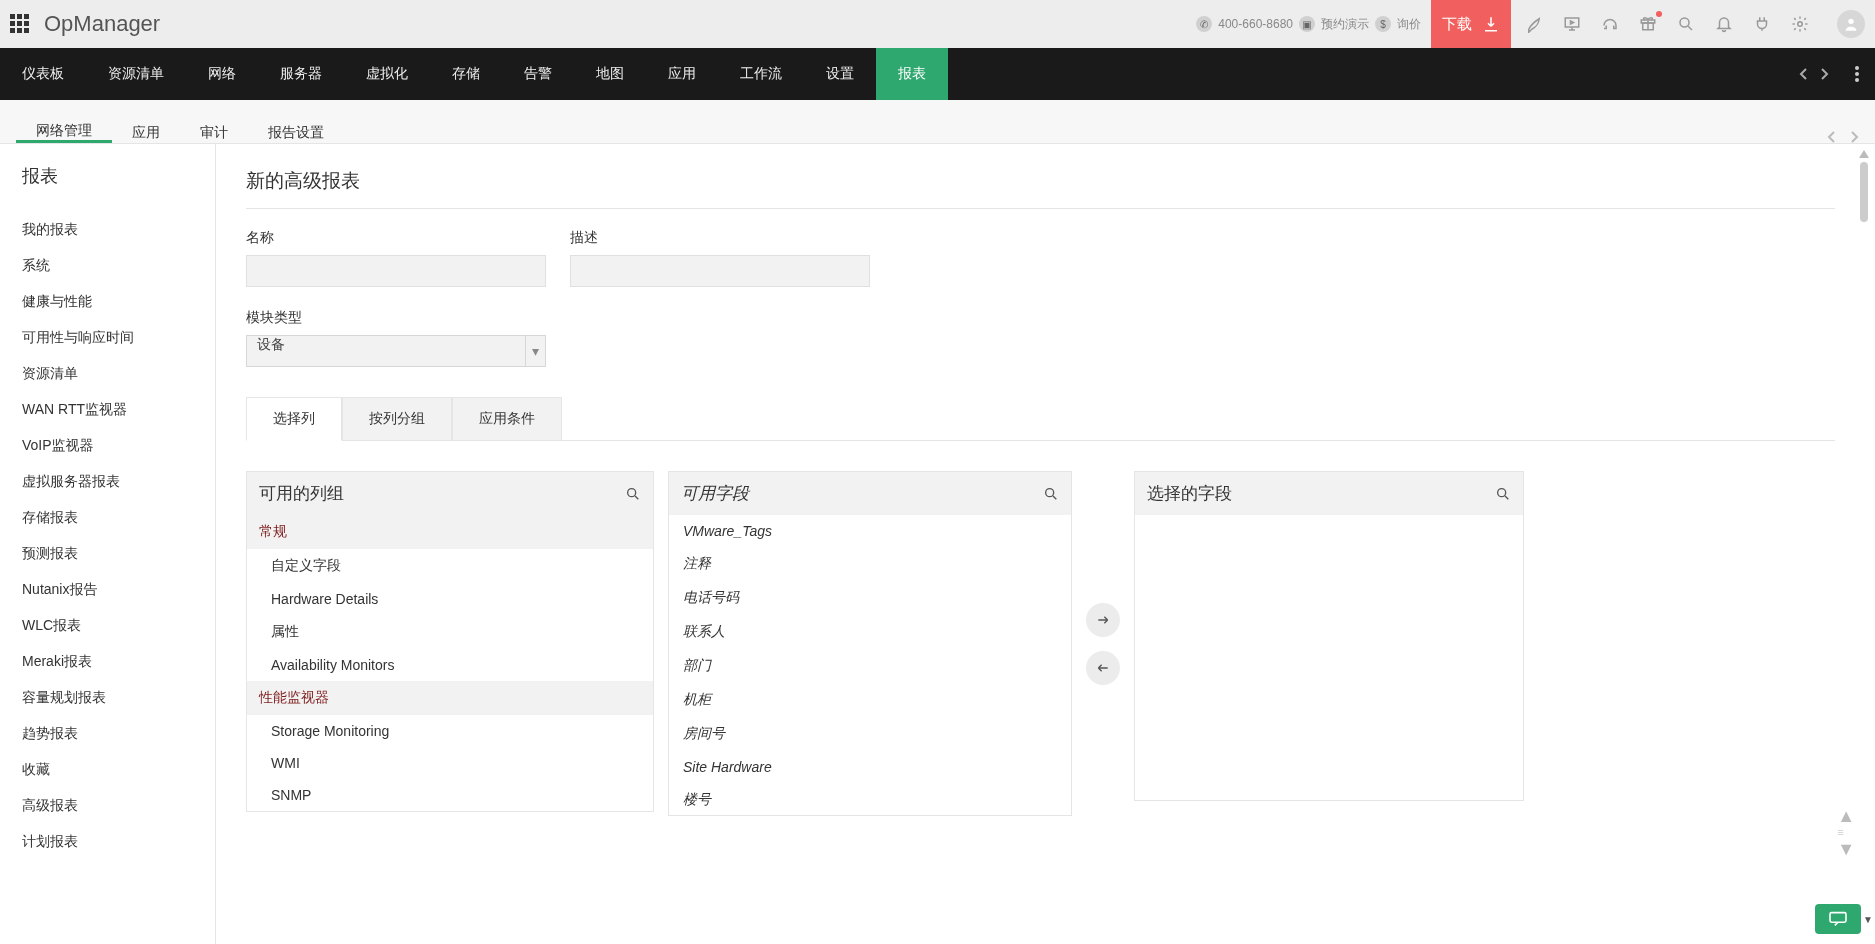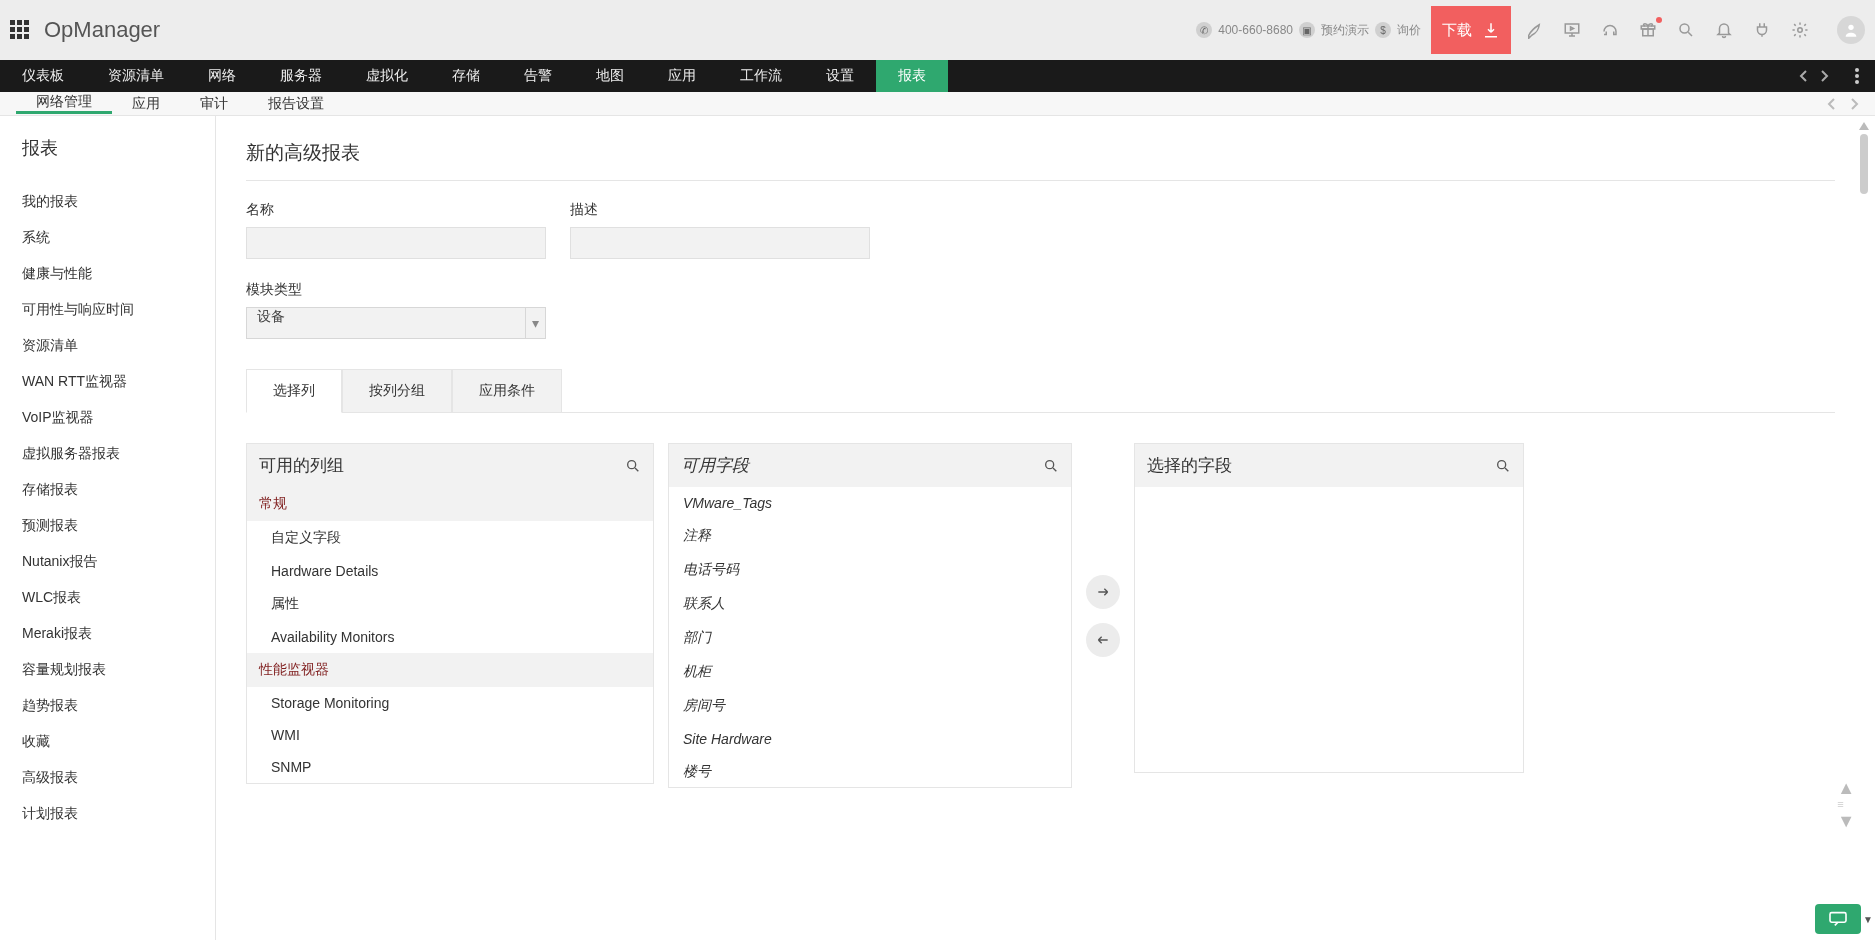--- a/index.html
+++ b/index.html
@@ -1,36 +1,36 @@
 <!DOCTYPE html>
 <html><head>
 <meta charset="utf-8">
 <style>
 * { margin: 0; padding: 0; box-sizing: border-box; font-family: -apple-system, "Segoe UI", "Microsoft YaHei", Arial, sans-serif; }
 body { background: #fff; color: #333; font-size: 14px; overflow: hidden; }
-.topbar { height: 60px; background: #ededed; display: flex; align-items: center; padding: 0 10px; }
+.topbar { height: 48px; background: #ededed; display: flex; align-items: center; padding: 0 10px; }
 .appsgrid { width: 20px; height: 20px; display: grid; grid-template-columns: repeat(3,5px); grid-template-rows: repeat(3,5px); gap: 2px; margin-right: 14px; cursor: pointer; }
 .appsgrid span { background: #333; }
 .brand { font-size: 22px; color: #555; font-weight: 400; }
 .topspacer { flex: 1; }
 .topinfo { display: flex; align-items: center; gap: 6px; color: #888; font-size: 12px; margin-right: 10px; }
 .roundicon { width: 16px; height: 16px; border-radius: 50%; background: #d0d0d0; display: inline-flex; align-items: center; justify-content: center; font-size: 10px; color: #666; }
 .dlbtn { background: #f25f5f; color: #fff; height: 48px; padding: 0 11px; display: flex; align-items: center; gap: 10px; font-size: 15px; cursor: pointer; }
 .iconrow { display: flex; align-items: center; gap: 20px; margin-left: 14px; color: #999; }
 .iconrow svg { cursor: pointer; }
 .avatar { width: 28px; height: 28px; border-radius: 50%; background: #d7d7d7; margin-left: 8px; display:flex;align-items:center;justify-content:center; }
 
-.mainnav { height: 32px; background: #1a1a1a; display: flex; align-items: stretch; color: #eee; font-size: 14px; }
+.mainnav { height: 52px; background: #1a1a1a; display: flex; align-items: stretch; color: #eee; font-size: 14px; }
 .mainnav .mi { padding: 0 22px; display: flex; align-items: center; cursor: pointer; }
 .mainnav .mi.active { background: #2fa86f; color: #fff; }
 .mainnav .navspacer { flex: 1; }
 .mainnav .arrows { display: flex; align-items: center; color: #aaa; padding: 0 10px; gap: 10px; }
 .mainnav .dots { width: 36px; display:flex;align-items:center;justify-content:center;cursor:pointer; }
 
-.subnav { height: 24px; background: #f7f7f7; border-bottom: 1px solid #e5e5e5; display: flex; align-items: center; padding: 0 16px; font-size: 14px; }
+.subnav { height: 44px; background: #f7f7f7; border-bottom: 1px solid #e5e5e5; display: flex; align-items: flex-end; padding: 0 16px; font-size: 14px; }
 .subnav .si { padding: 0 20px; display: flex; align-items: center; cursor: pointer; color: #333; }
 .subnav .si.active { border-bottom: 3px solid #2fa86f; font-weight: 500; }
 .subnav .navspacer { flex: 1; }
 .subnav .arrows { display:flex;align-items:center;color:#bbb;gap:12px; }
 
 .body { display: flex; height: calc(944px - 48px - 36px - 36px); }
 .leftbar { width: 216px; border-right: 1px solid #e5e5e5; padding: 20px 0 0 22px; overflow-y: auto; }
 .leftbar h2 { font-size: 18px; font-weight: 500; margin-bottom: 24px; color: #333; }
 .leftbar .li { padding: 9px 0; font-size: 14px; color: #333; cursor: pointer; }
 

